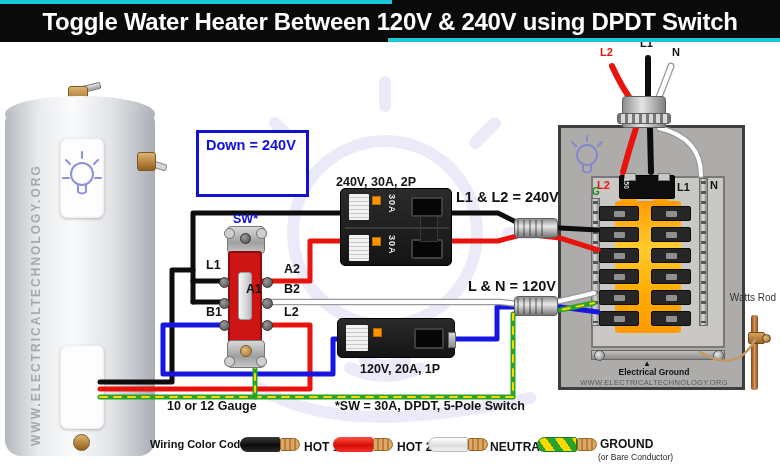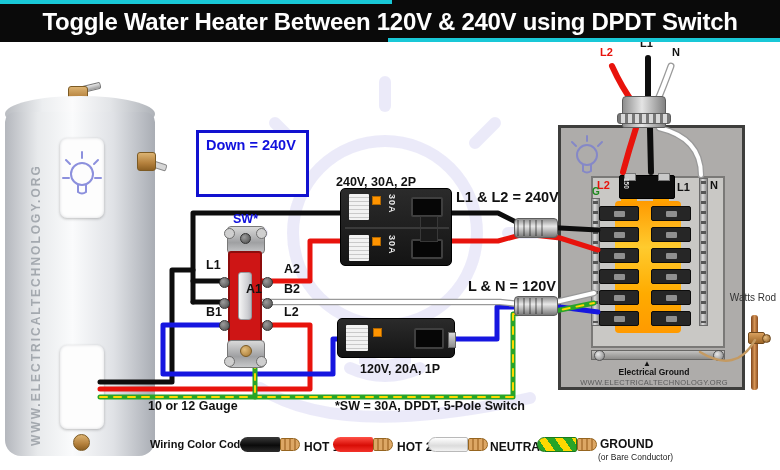--- a/index.html
+++ b/index.html
@@ -328,21 +328,21 @@
     <div class="sticker" style="left:8px;top:6px;width:22px;height:26px;"></div>
     <div class="orsq" style="left:35px;top:9px;"></div>
     <div class="handle" style="left:76px;top:9px;width:30px;height:21px;"></div>
     <div class="clip" style="left:110px;top:13px;width:6px;height:14px;"></div>
   </div>
 
   <div class="abs note" style="left:336px;top:175px;font-size:12.5px;">240V, 30A, 2P</div>
   <div class="abs note" style="left:360px;top:362px;font-size:12.5px;">120V, 20A, 1P</div>
   <div class="abs note" style="left:456px;top:189px;font-size:14.5px;">L1 &amp; L2 = 240V</div>
   <div class="abs note" style="left:468px;top:278px;font-size:14.5px;">L &amp; N = 120V</div>
-  <div class="abs note" style="left:148px;top:399px;font-size:12.5px;font-weight:600;">10 or 12 Gauge</div>
+  <div class="abs note" style="left:167px;top:399px;font-size:12.5px;font-weight:600;">10 or 12 Gauge</div>
   <div class="abs note" style="left:335px;top:399px;font-size:12.5px;">*SW = 30A, DPDT, 5-Pole Switch</div>
 
   <div class="abs feedlab" style="left:640px;top:37px;color:#111;">L1</div>
   <div class="abs feedlab" style="left:600px;top:46px;color:#e8130c;">L2</div>
   <div class="abs feedlab" style="left:672px;top:46px;color:#111;">N</div>
 
   <div class="abs infobox">
     <div>Down = 240V</div>
   </div>
 

